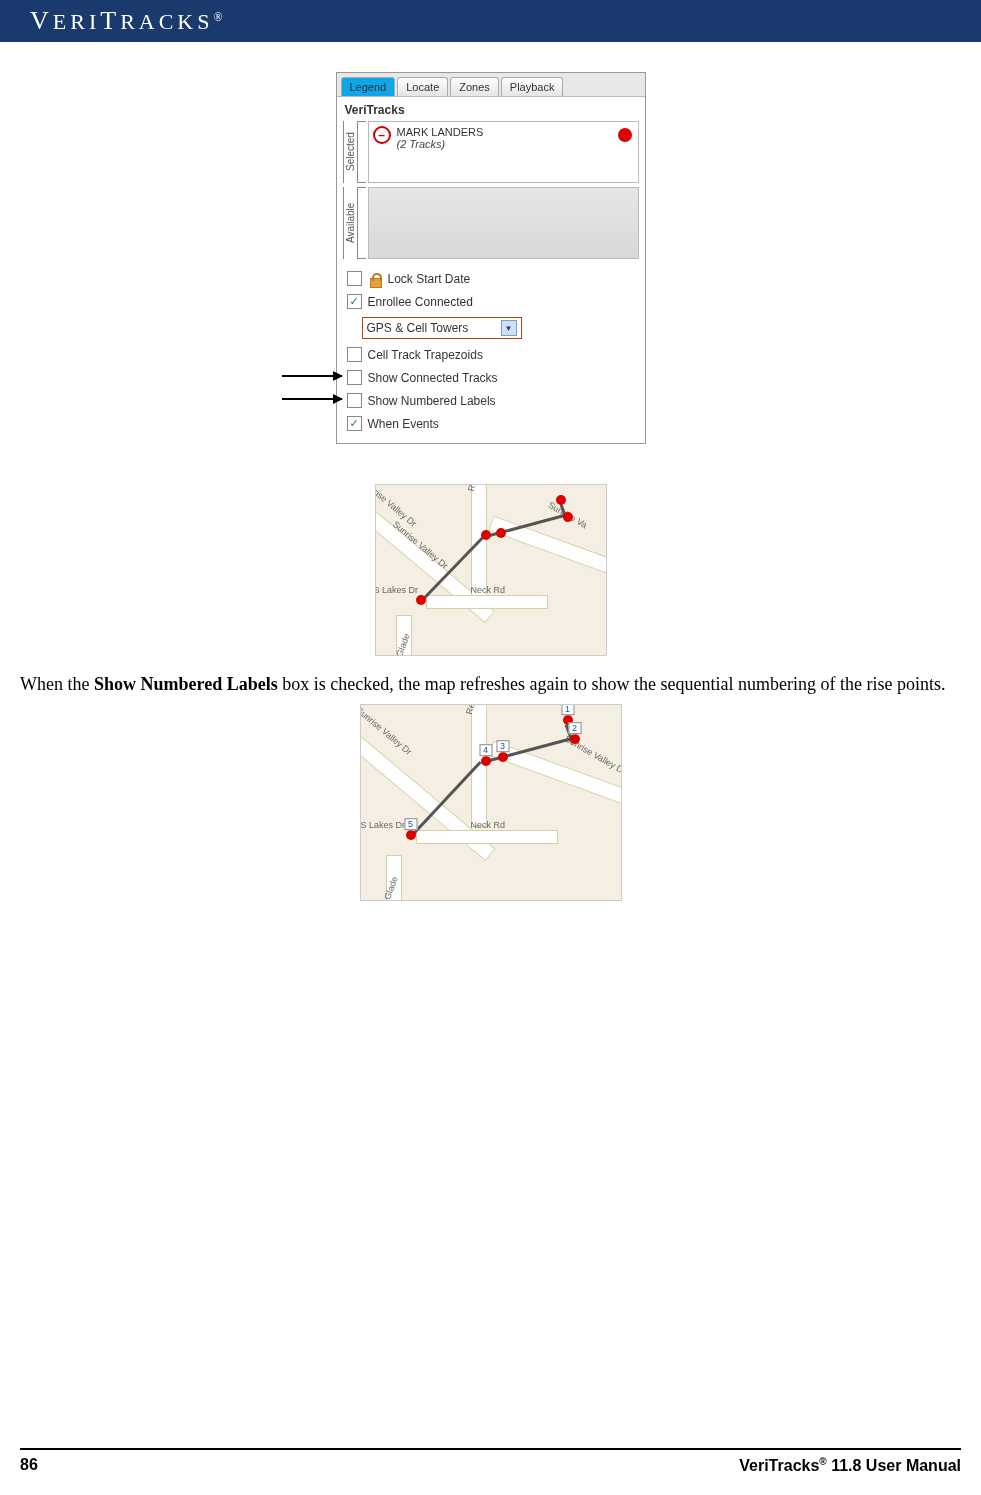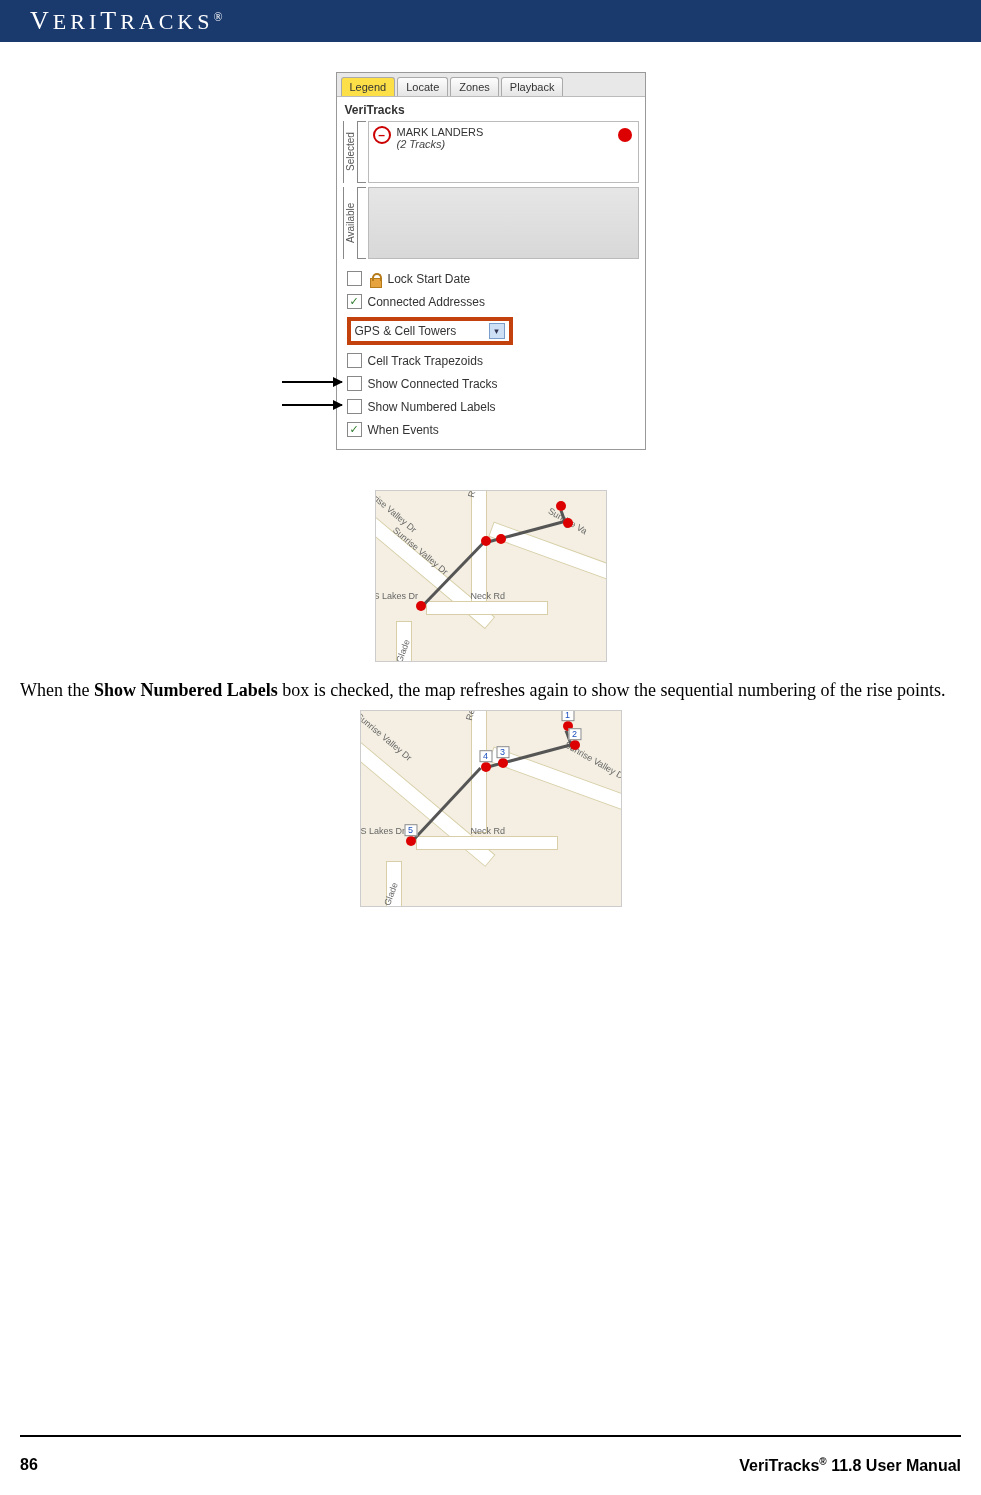--- a/index.html
+++ b/index.html
@@ -54,21 +54,21 @@
   }
   .tab {
     background: linear-gradient(#fdfdfd,#e5e5e5);
     border: 1px solid #aaa;
     border-bottom: none;
     padding: 3px 8px;
     font-size: 11px;
     border-radius: 3px 3px 0 0;
     cursor: pointer;
   }
-  .tab.active { background: #fde047; }
+  .tab.active { background: #0ea5e9; }
   .section-title {
     font-weight: bold;
     padding: 6px 8px 4px 8px;
     font-size: 12px;
   }
   .enrollee-box {
     display: flex;
     margin: 0 6px;
   }
   .side-label {
@@ -153,29 +153,29 @@
     content:"";
     position:absolute; left:2px; top:6px; width:10px; height:8px;
     background:#e6a23c; border:1px solid #b57a1a;
   }
   .lock-icon::after {
     content:"";
     position:absolute; left:4px; top:1px; width:6px; height:6px;
     border:2px solid #b57a1a; border-bottom:none; border-radius:6px 6px 0 0;
   }
   .dd {
-    border: 4px solid #c2410c;
+    border: 1px solid #c2410c;
     background: #fff;
     padding: 2px 4px;
     font-size: 12px;
     display: flex;
     justify-content: space-between;
     align-items: center;
     width: 150px;
-    margin: 4px 0;
+    margin: 4px 15px;
     cursor: pointer;
   }
   .dd-arrow {
     width: 14px; height: 14px;
     background: #cde0f5;
     border: 1px solid #7a9ecc;
     display: flex; align-items: center; justify-content: center;
     font-size: 9px; color: #335;
   }
   .link {
@@ -252,21 +252,21 @@
     padding: 0 3px;
     color: #1a4fbf;
     transform: translate(-50%,-140%);
   }
 
   .footer {
     position: absolute;
     bottom: 20px;
     left: 20px; right: 20px;
     border-top: 2px solid #000;
-    padding-top: 19px;
+    padding-top: 6px;
     display: flex;
     justify-content: space-between;
     font-weight: bold;
     font-size: 16px;
     font-family: Arial, sans-serif;
   }
   .footer sup { font-size: 10px; }
 </style>
 </head>
 <body>
@@ -308,21 +308,21 @@
       </div>
 
       <div class="opts">
         <div class="opt-row">
           <span class="cb"></span>
           <span class="lock-icon"></span>
           <span>Lock Start Date</span>
         </div>
         <div class="opt-row">
           <span class="cb">✓</span>
-          <span>Connected Addresses</span>
+          <span>Enrollee Connected</span>
         </div>
         <div class="dd">
           <span>GPS &amp; Cell Towers</span>
           <span class="dd-arrow">▾</span>
         </div>
         <div class="opt-row">
           <span class="cb"></span>
           <span>Cell Track Trapezoids</span>
         </div>
         <div class="opt-row" style="position:relative">

